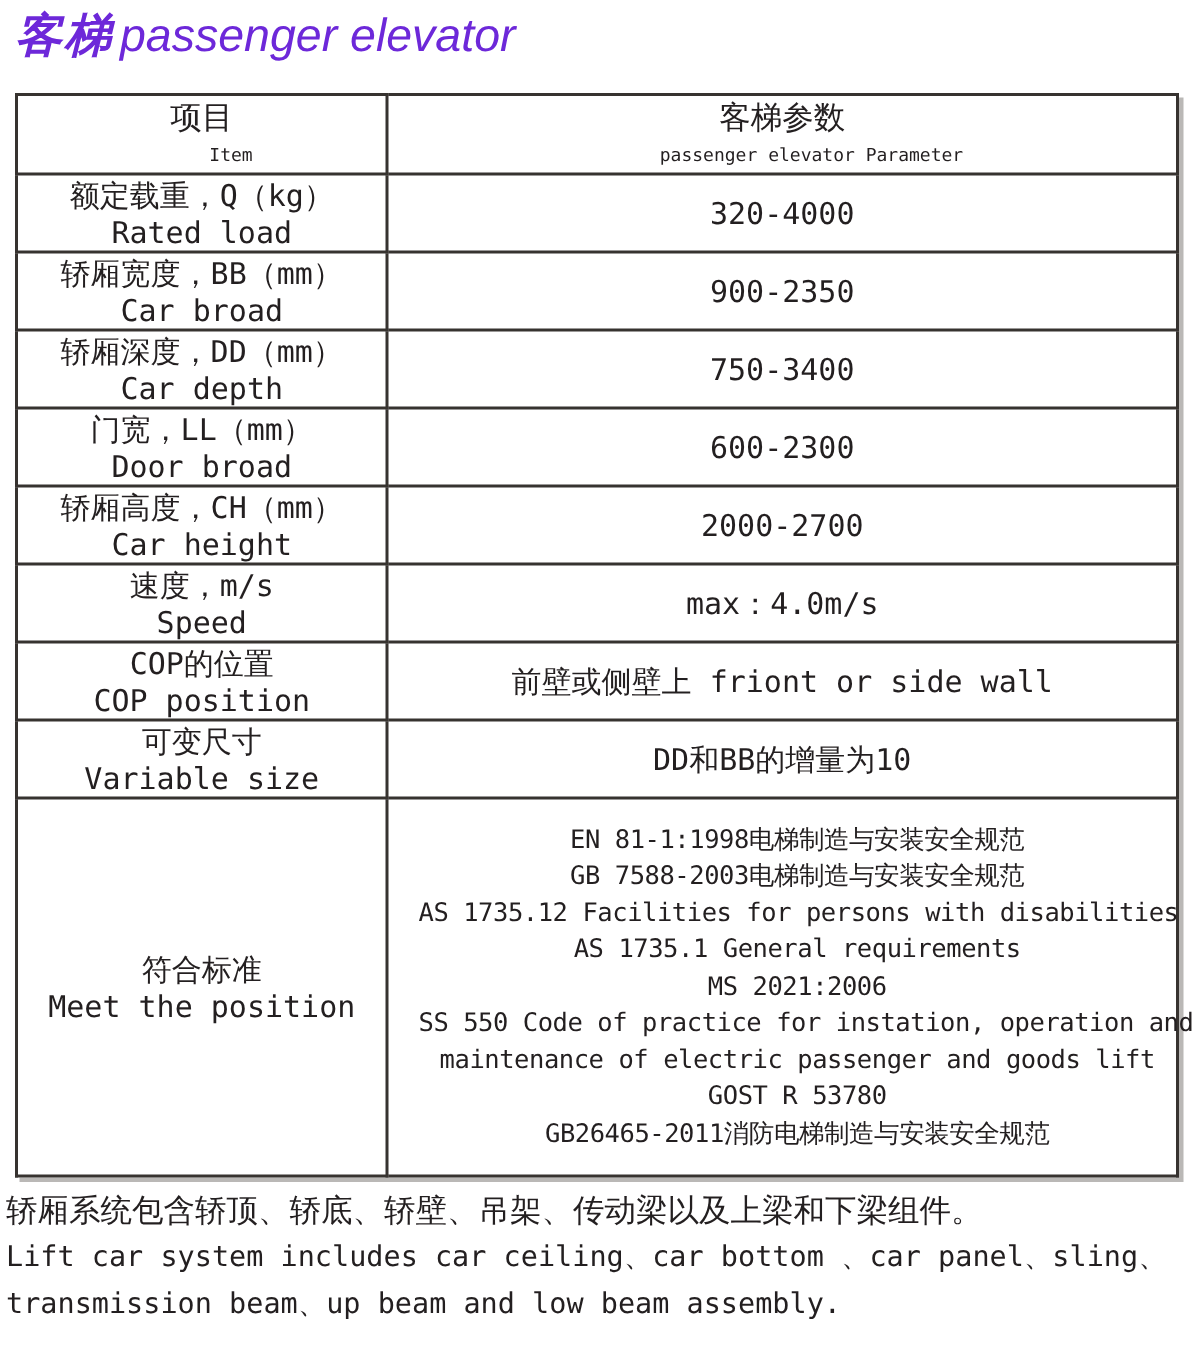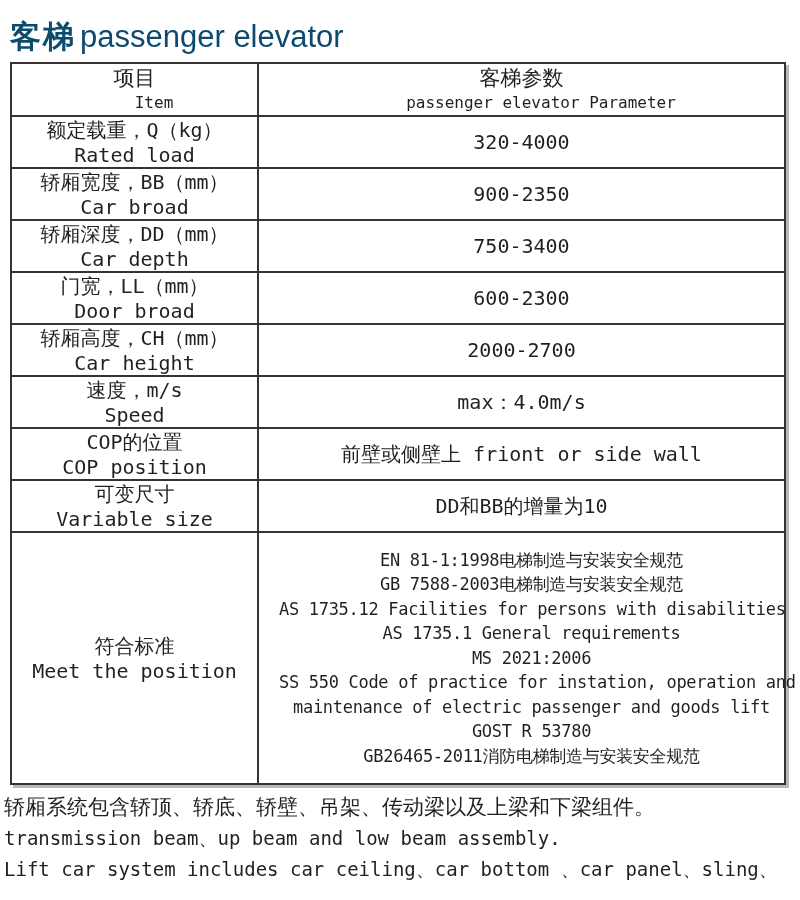--- a/index.html
+++ b/index.html
@@ -11,23 +11,24 @@
     overflow: hidden;
     font-family: "DejaVu Sans Mono", monospace;
     color: #231f20;
   }
   .page { position: relative; width: 800px; height: 900px; }
 
   
   .title {
     position: absolute;
     left: 10px;
-    top: 16px;
-    color: #0c4a6e;
-    white-space: nowrap;
+    top: 3px;
+    color: #6d28d9;
+    white-space: nowrap;
+    font-style: italic;
   }
   .title-zh {
     font-family: "DejaVu Serif", serif;
     font-weight: bold;
     font-size: 31px;
     letter-spacing: 2px;
   }
   .title-en {
     font-family: "Liberation Sans", sans-serif;
     font-weight: normal;
@@ -53,21 +54,21 @@
     vertical-align: middle;
     font-weight: normal;
     text-align: center;
   }
   col.c-item  { width: 247px; }
   col.c-param { width: 527px; }
 
   tr.hdr { height: 53px; }
   tr.hdr th { text-align: center; }
   .hdr-zh { font-size: 21px; line-height: 26px; }
-  .hdr-en { font-size: 16px; line-height: 24px; margin-left: 39px; }
+  .hdr-en { font-size: 12px; line-height: 24px; margin-left: 39px; }
 
   tr.row { height: 52px; }
   .label-cell { padding-left: 6px; }
   .label-zh { font-size: 20px; line-height: 26px; white-space: nowrap; }
   .label-en { font-size: 20px; line-height: 24px; white-space: nowrap; }
   .value-cell {
     padding-left: 7px;
     font-size: 20px;
     white-space: nowrap;
     border-radius: 17px;
@@ -207,17 +208,17 @@
         <div class="std-line">maintenance of electric passenger and goods lift</div>
         <div class="std-line">GOST R 53780</div>
         <div class="std-line">GB26465-2011消防电梯制造与安装安全规范</div>
       </td>
     </tr>
   </tbody>
     </table>
 
   <div class="footer">
     <div class="footer-zh">轿厢系统包含轿顶、轿底、轿壁、吊架、传动梁以及上梁和下梁组件。</div>
+    <div class="footer-en">Lift car system includes car ceiling、car bottom 、car panel、sling、</div>
     <div class="footer-en">transmission beam、up beam and low beam assembly.</div>
-    <div class="footer-en">Lift car system includes car ceiling、car bottom 、car panel、sling、</div>
   </div>
 
 </div>
 
 </body></html>

